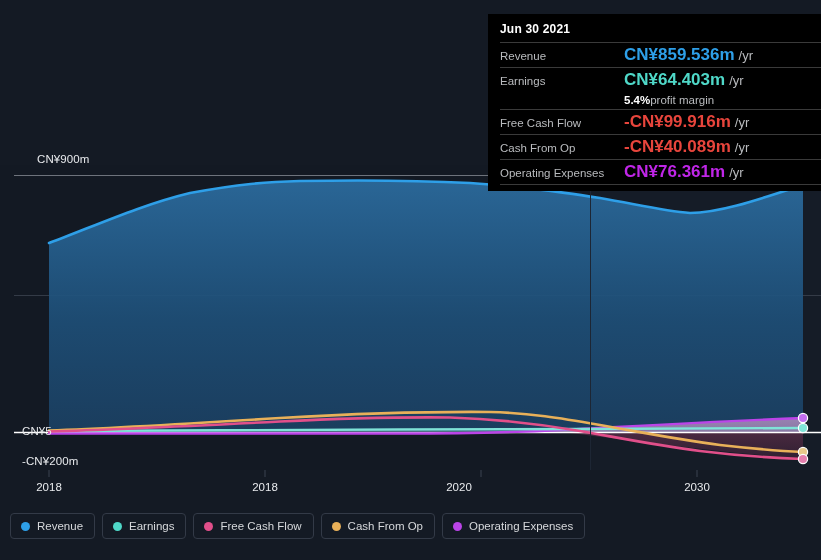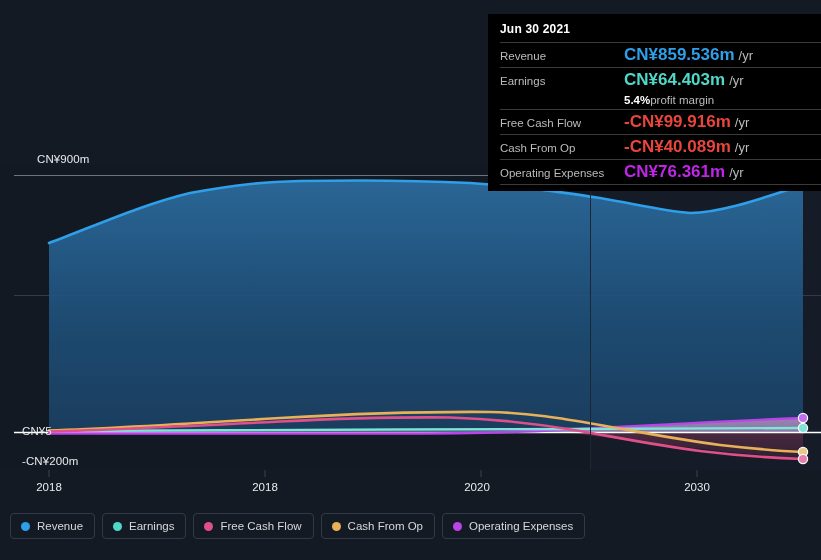--- a/index.html
+++ b/index.html
@@ -201,21 +201,21 @@
     <circle cx="803" cy="452" r="4.6" fill="#e8c98a" stroke="#ffffff" stroke-width="1.2"></circle>
     <circle cx="803" cy="459" r="4.6" fill="#e47fae" stroke="#ffffff" stroke-width="1.2"></circle>
   </svg>
 
   <div class="axis-label" id="y-label-top">CN¥900m</div>
   <div class="axis-label" id="y-label-zero">CN¥5</div>
   <div class="axis-label" id="y-label-neg">-CN¥200m</div>
 
   <div class="x-label" style="left:49px">2018</div>
   <div class="x-label" style="left:265px">2018</div>
-  <div class="x-label" style="left:477px">2020</div>
+  <div class="x-label" style="left:459px">2020</div>
   <div class="x-label" style="left:697px">2030</div>
 
   <div id="tooltip">
     <div id="tooltip-date">Jun 30 2021</div>
 
     <div class="tt-row">
       <span class="tt-name">Revenue</span>
       <span class="tt-val" style="color:#2e9fe8">CN¥859.536m</span>
       <span class="tt-unit">/yr</span>
     </div>

